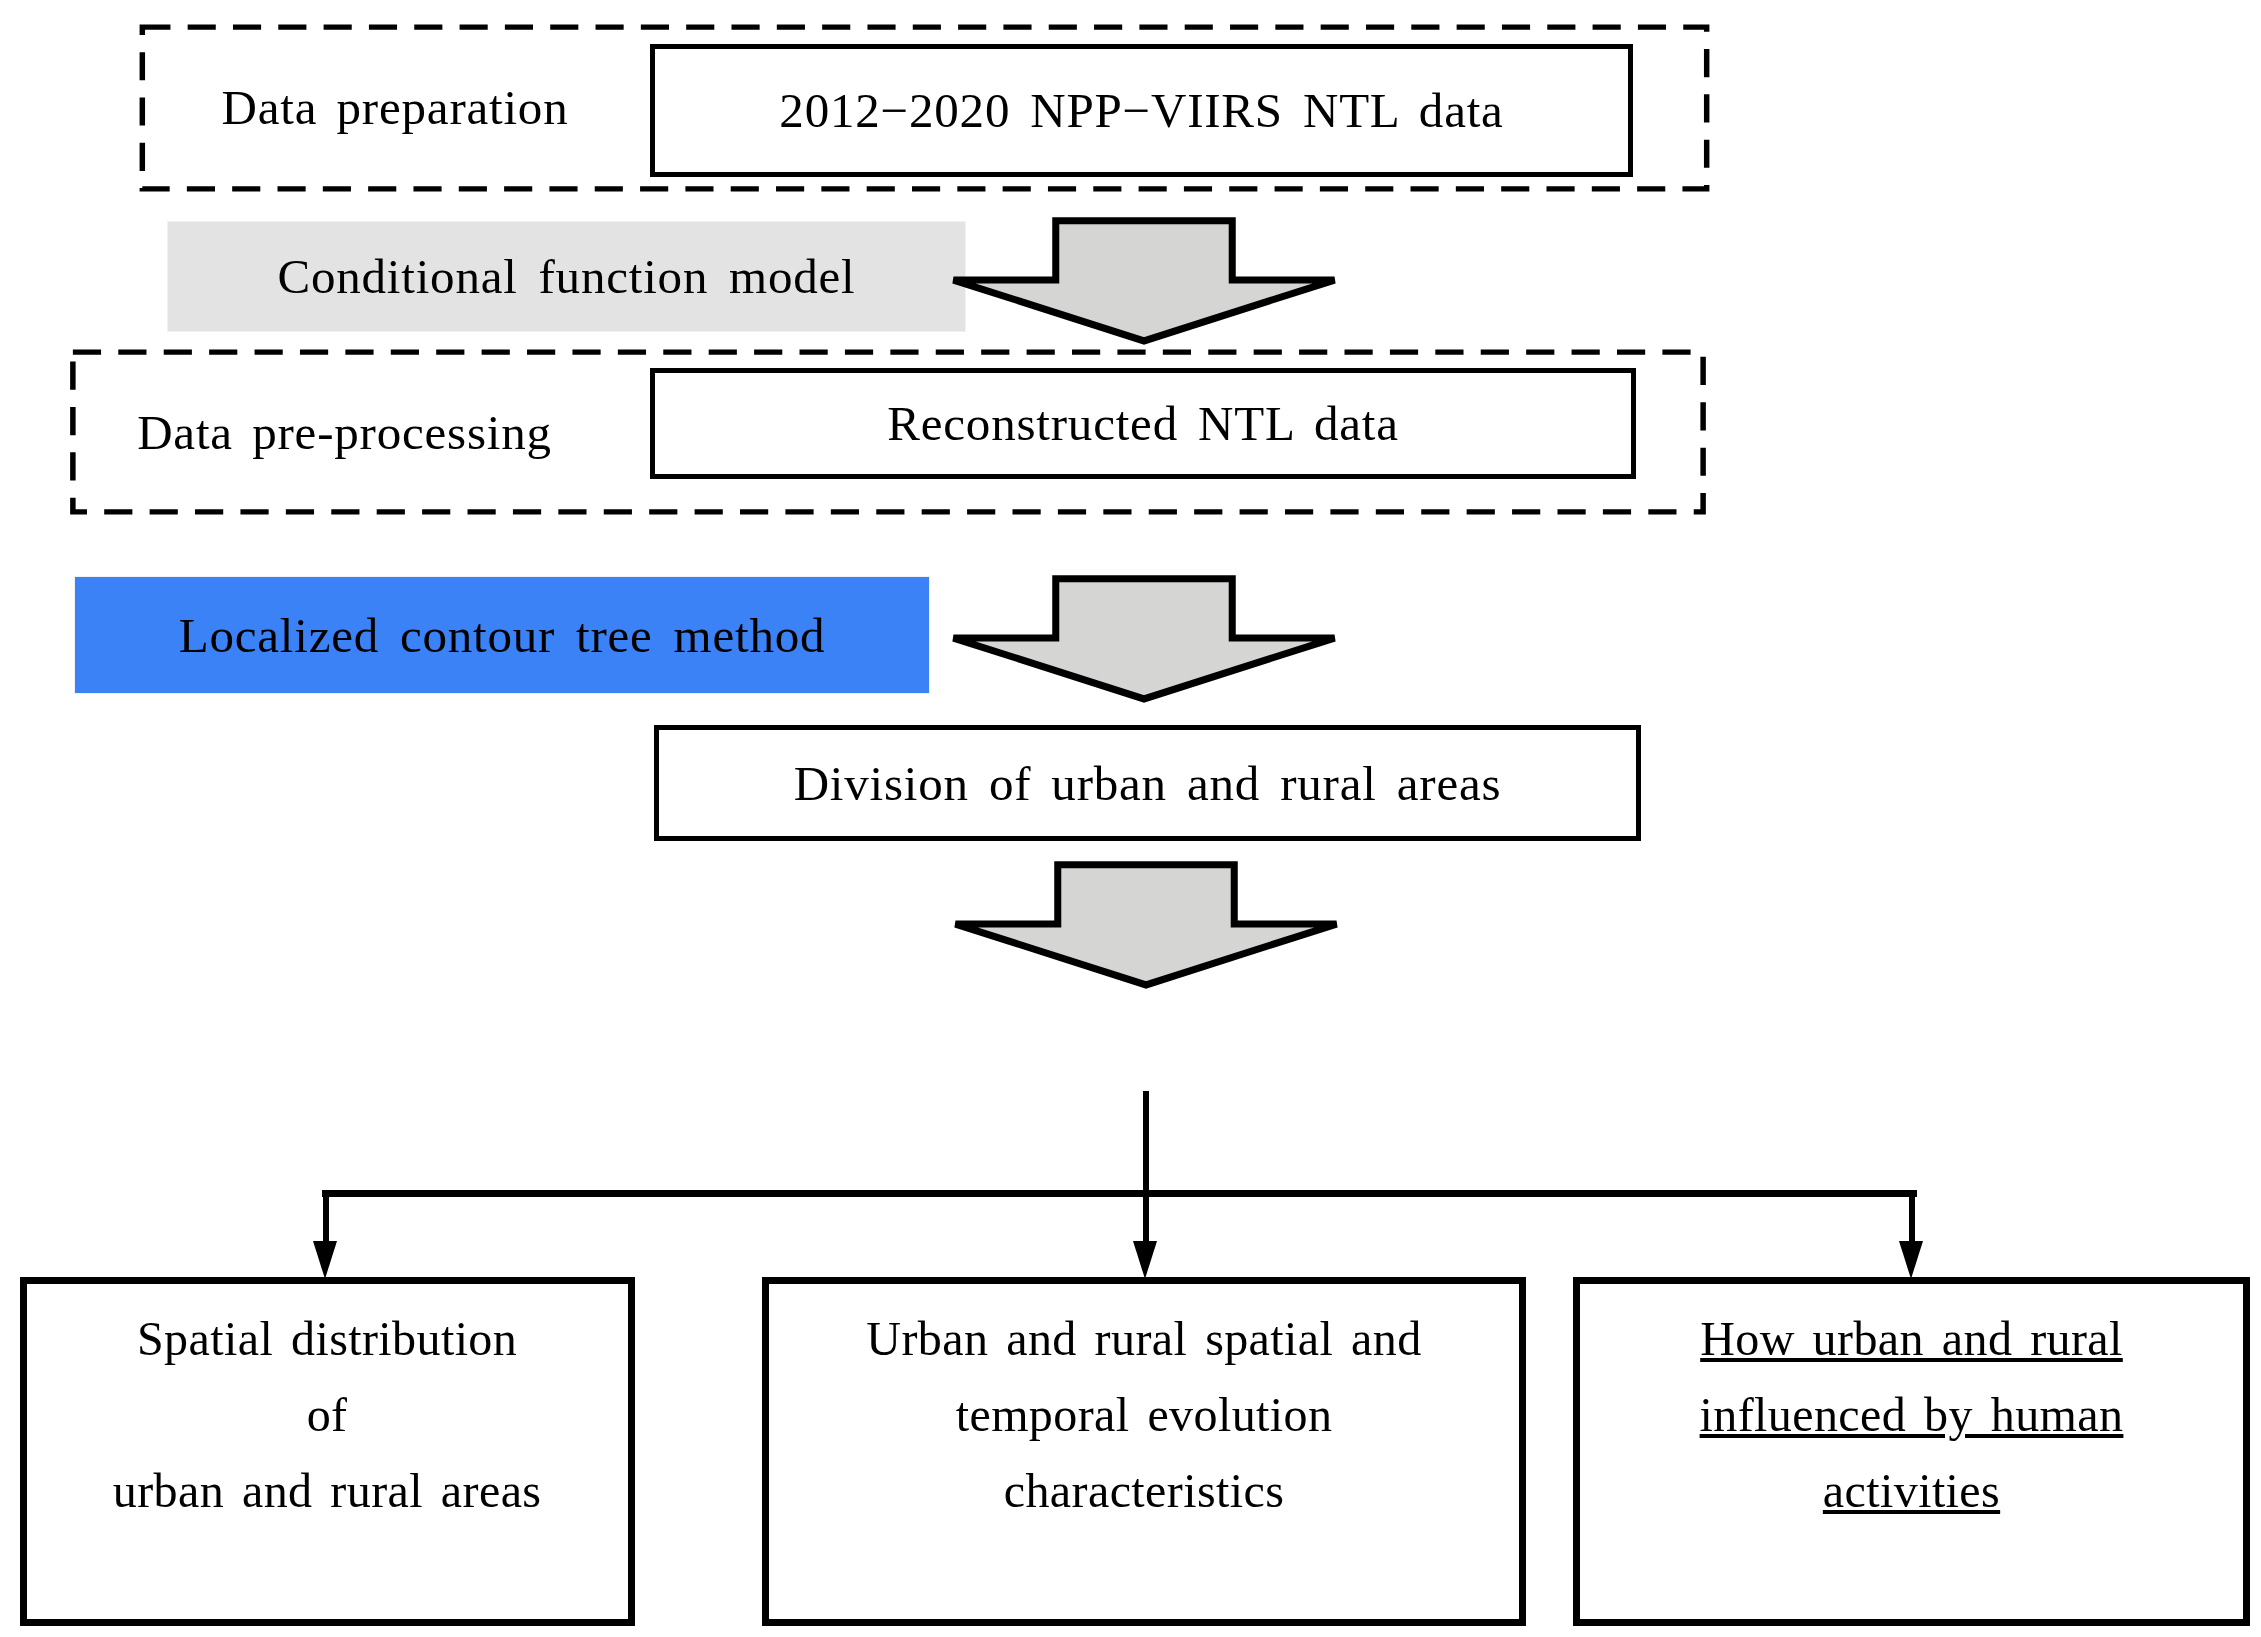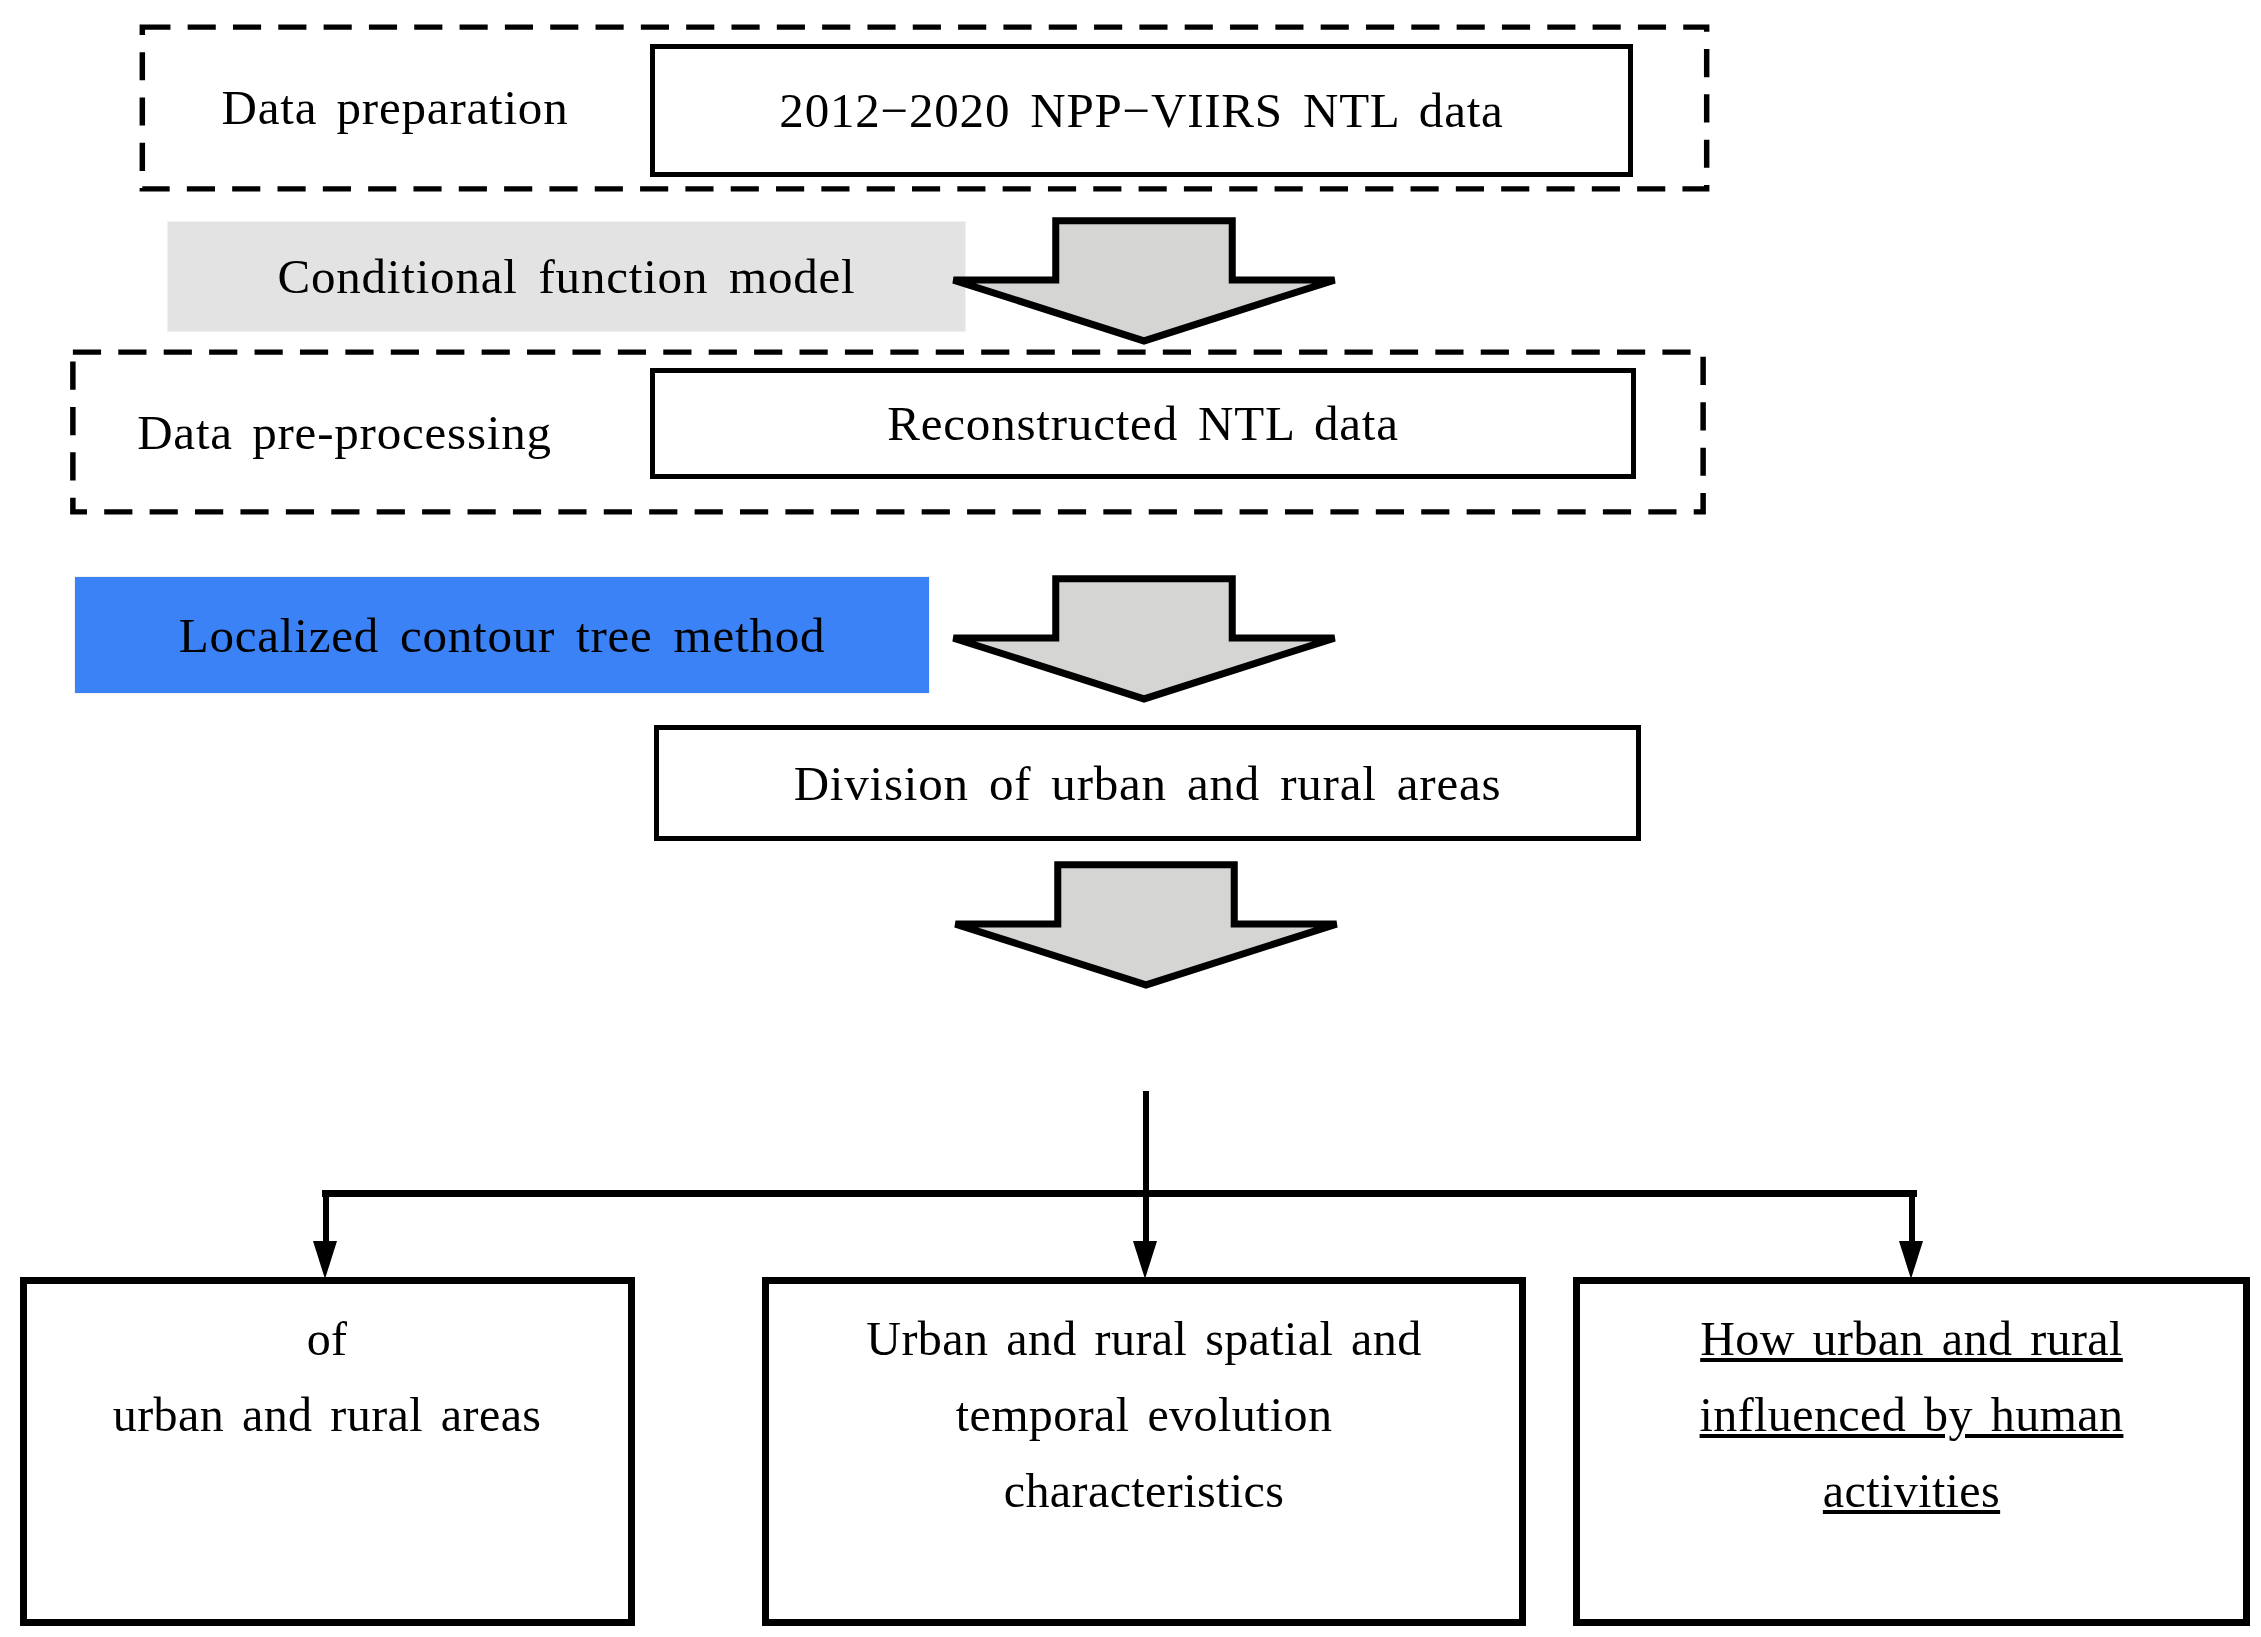--- a/index.html
+++ b/index.html
@@ -130,20 +130,21 @@
 
   <div class="abs conn" style="left: 323px; top: 1190px; width: 5.5px; height: 57px; background: rgb(0, 0, 0);"></div>
   <div class="abs conn-arrowhead" style="left:313px; top:1241px;"></div>
 
   <div class="abs conn-arrowhead" style="left:1133px; top:1241px;"></div>
 
   <div class="abs conn" style="left: 1909px; top: 1190px; width: 5.5px; height: 57px; background: rgb(0, 0, 0);"></div>
   <div class="abs conn-arrowhead" style="left:1899px; top:1241px;"></div>
 
   <div class="abs outcome-box" style="left:19.6px; top:1277px; width:615px; height:349px;">
+    <div class="outcome-line">Spatial distribution</div>
     <div class="outcome-line">of</div>
     <div class="outcome-line">urban and rural areas</div>
   </div>
 
   <div class="abs outcome-box" style="left:762px; top:1277px; width:764px; height:349px;">
     <div class="outcome-line">Urban and rural spatial and</div>
     <div class="outcome-line">temporal evolution</div>
     <div class="outcome-line">characteristics</div>
   </div>
 

